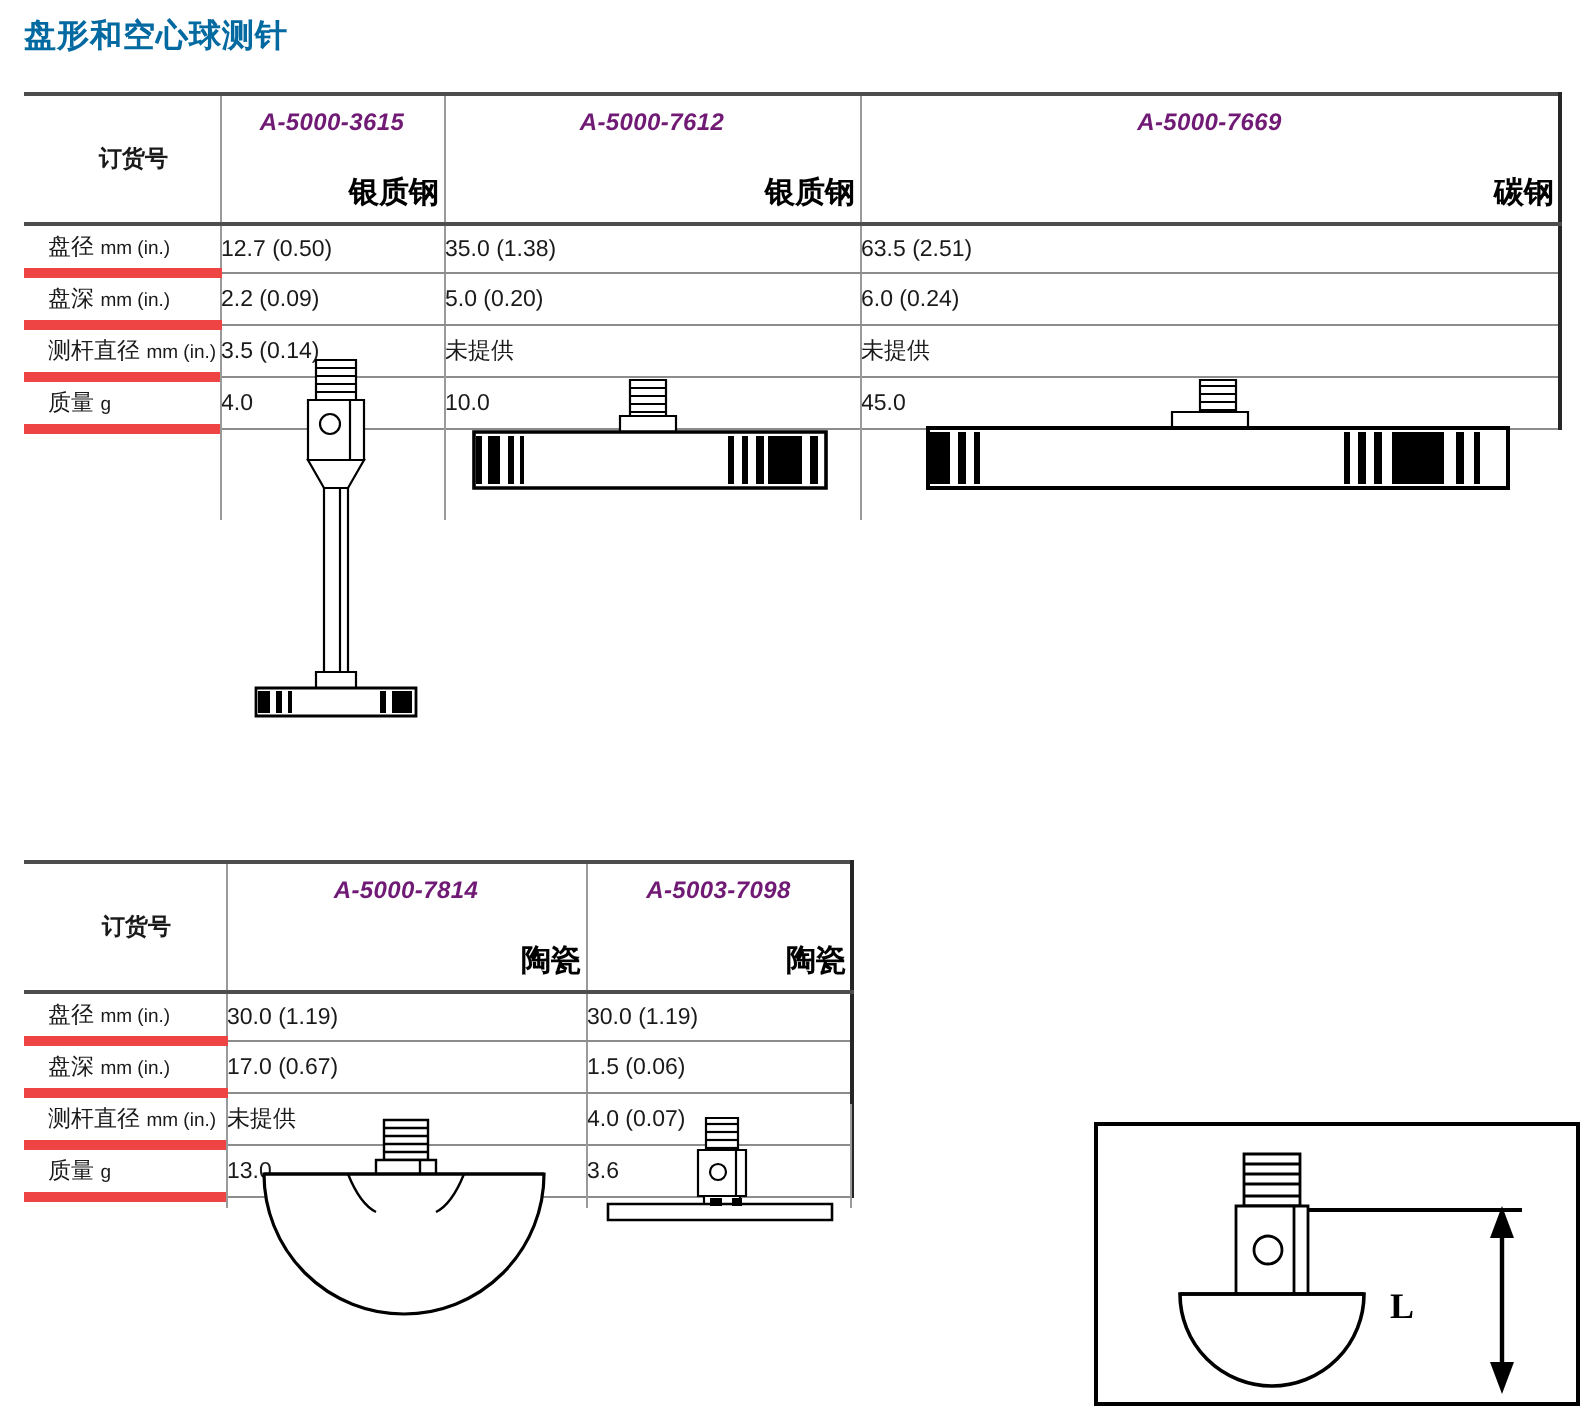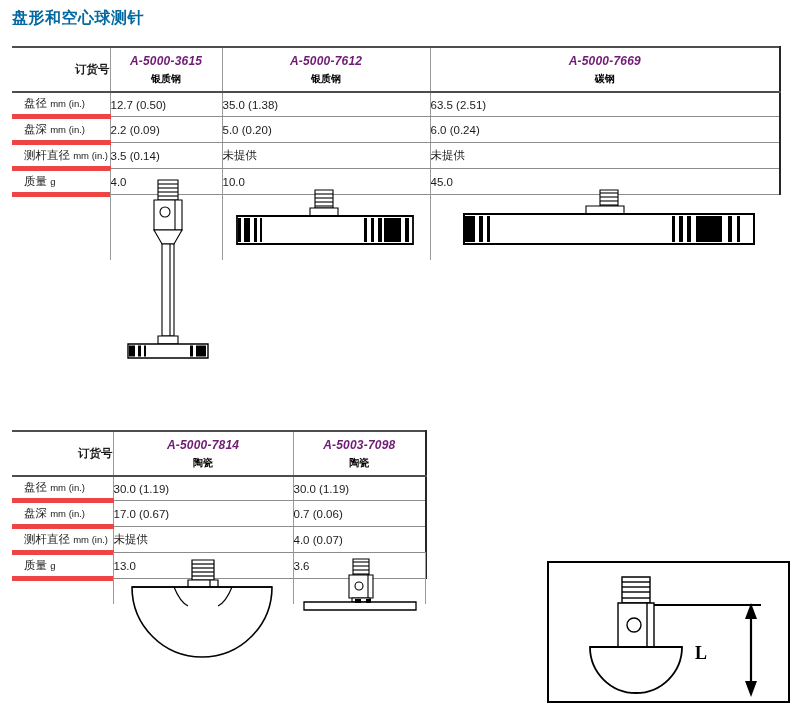--- a/index.html
+++ b/index.html
@@ -44,30 +44,31 @@
     padding: 6px 2px 5px 2px !important;
   }
   .hdr-code {
     font-size: 12px;
     font-weight: bold;
     color: #701a75;
     letter-spacing: 0.2px;
     font-style: italic;
   }
   .hdr-mat {
-    font-size: 10px;
+    font-size: 15px;
     font-weight: bold;
     color: #000;
-    margin-top: 4px;
+    margin-top: 19px;
+    text-align: right;
   }
   .hdr-label {
     font-size: 14px;
     font-weight: bold;
     color: #000;
-    text-align: right;
+    text-align: center;
     padding-left: 12px !important;
     border-bottom: 2px solid #4d4d4d;
     vertical-align: middle;
   }
   .row-label {
     font-size: 10px;
     text-align: left;
     padding: 3px 0 3px 12px !important;
     border-bottom: 5px solid #ef4444;
     color: #222;
@@ -297,21 +298,21 @@
       <td class="val-cell vline-l">30.0 (1.19)</td>
       <td class="val-cell vline-l rightedge">30.0 (1.19)</td>
     </tr>
 
     <tr>
       <td class="row-label">
         <span>盘深</span>
         <span class="unit">mm (in.)</span>
       </td>
       <td class="val-cell vline-l">17.0 (0.67)</td>
-      <td class="val-cell vline-l rightedge">0.7 (0.06)</td>
+      <td class="val-cell vline-l rightedge">1.5 (0.06)</td>
     </tr>
 
     <tr>
       <td class="row-label">
         <span>测杆直径</span>
         <span class="unit">mm (in.)</span>
       </td>
       <td class="val-cell vline-l">未提供</td>
       <td class="val-cell vline-l rightedge">4.0 (0.07)</td>
     </tr>

